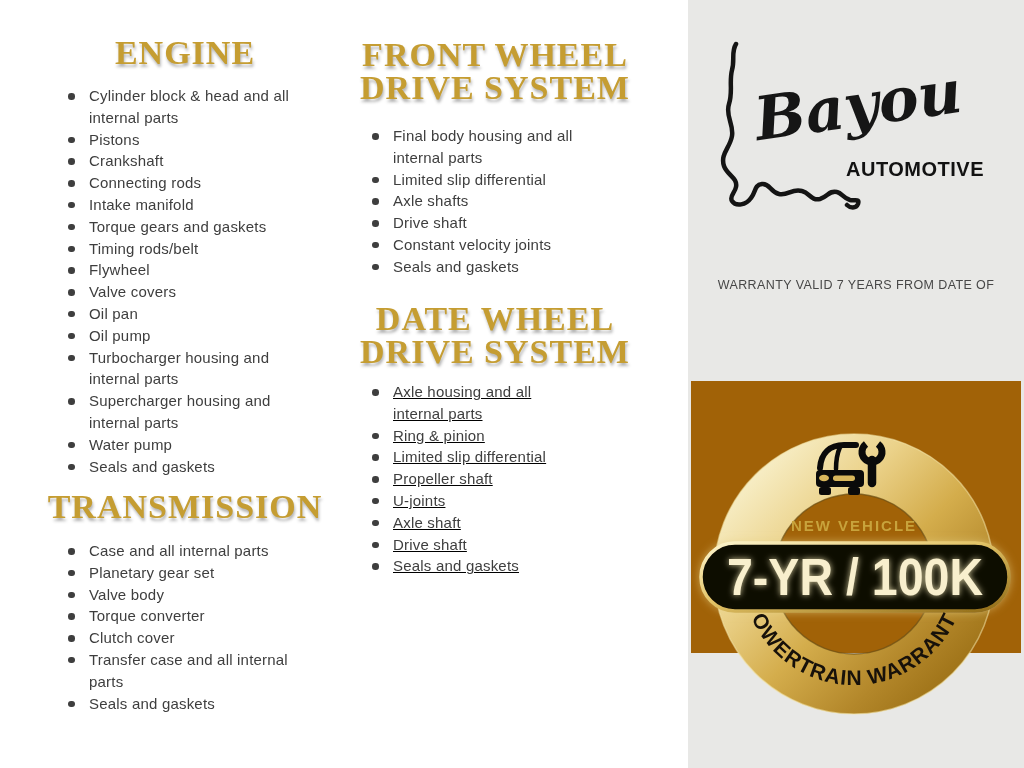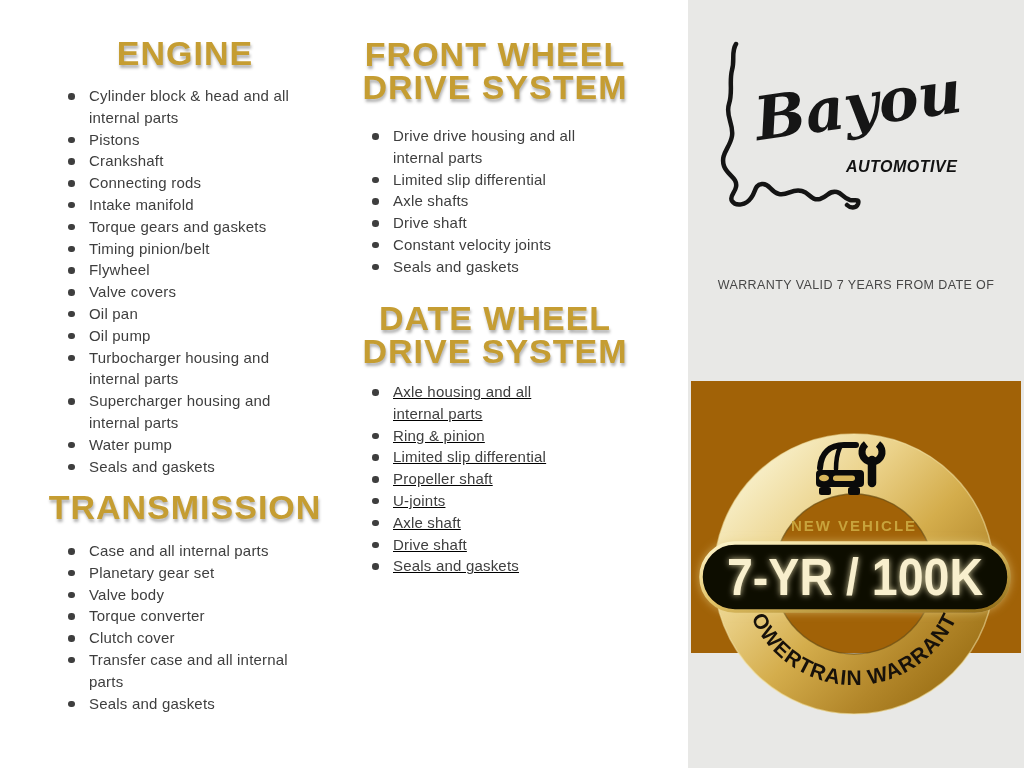--- a/index.html
+++ b/index.html
@@ -7,21 +7,21 @@
   .page {
     position:relative; width:1024px; height:768px;
     background:#ffffff; font-family:"Liberation Sans", sans-serif;
   }
 
   
   .left-panel { position:absolute; left:0; top:0; width:688px; height:768px; background:#ffffff; }
 
   .gold-heading {
     position:absolute; text-align:center;
-    font-family:Liberation Sans, sans-serif; font-weight:bold;
+    font-family:Liberation Serif, serif; font-weight:bold;
     font-size:34px; line-height:34px; letter-spacing:1px;
     color:#c59d32; text-shadow:1px 3px 3px rgba(40,40,40,.35);
     white-space:nowrap;
   }
   .h-engine { left:30px;  top:36px;  width:310px; }
   .h-trans  { left:15px;  top:490px; width:340px; }
   .h-fwd    { left:350px; top:38px;  width:290px; line-height:33px; white-space:normal; }
   .h-rwd    { left:350px; top:302px; width:290px; line-height:33px; white-space:normal; }
 
   ul.list { position:absolute; list-style:none; }
@@ -43,22 +43,22 @@
 
   .logo { position:absolute; left:10px; top:28px; width:322px; height:200px; }
   .state-outline { position:absolute; left:8px; top:12px; width:168px; height:178px; }
   .brand-script {
     position:absolute; left:56px; top:42px;
     font-family:"DejaVu Serif", serif; font-style:italic; font-weight:bold;
     font-size:60px; color:#161616; transform:rotate(-8deg);
   }
   .brand-sub {
     position:absolute; left:148px; top:130px;
-    font-family:"Liberation Sans", sans-serif; font-style:italic; font-weight:bold;
-    font-size:16px; letter-spacing:.5px; color:#121212; white-space:nowrap;
+    font-family:"Liberation Sans", sans-serif; font-weight:bold;
+    font-size:20px; letter-spacing:.5px; color:#121212; white-space:nowrap;
   }
 
   .warranty-note {
     position:absolute; left:10px; top:277px; width:316px;
     text-align:center; font-size:12.5px; line-height:16px;
     letter-spacing:.4px; color:#474747;
   }
 
   .badge-panel { position:absolute; left:3px; top:381px; width:330px; height:272px; background:#a16207; }
   .badge-panel svg { display:block; width:330px; height:384px; }
@@ -72,21 +72,21 @@
 
     <h1 class="gold-heading h-engine">ENGINE</h1>
     <ul class="list engine-list">
         <li>Cylinder block &amp; head and all
 internal parts</li>
         <li>Pistons</li>
         <li>Crankshaft</li>
         <li>Connecting rods</li>
         <li>Intake manifold</li>
         <li>Torque gears and gaskets</li>
-        <li>Timing pinion/belt</li>
+        <li>Timing rods/belt</li>
         <li>Flywheel</li>
         <li>Valve covers</li>
         <li>Oil pan</li>
         <li>Oil pump</li>
         <li>Turbocharger housing and
 internal parts</li>
         <li>Supercharger housing and
 internal parts</li>
         <li>Water pump</li>
         <li>Seals and gaskets</li>
@@ -99,21 +99,21 @@
         <li>Valve body</li>
         <li>Torque converter</li>
         <li>Clutch cover</li>
         <li>Transfer case and all internal
 parts</li>
         <li>Seals and gaskets</li>
       </ul>
 
     <h1 class="gold-heading h-fwd"><span>FRONT WHEEL</span><br><span>DRIVE SYSTEM</span></h1>
     <ul class="list fwd-list">
-        <li>Drive drive housing and all
+        <li>Final body housing and all
 internal parts</li>
         <li>Limited slip differential</li>
         <li>Axle shafts</li>
         <li>Drive shaft</li>
         <li>Constant velocity joints</li>
         <li>Seals and gaskets</li>
       </ul>
 
     <h1 class="gold-heading h-rwd"><span>DATE WHEEL</span><br><span>DRIVE SYSTEM</span></h1>
     <ul class="list rwd-list">

